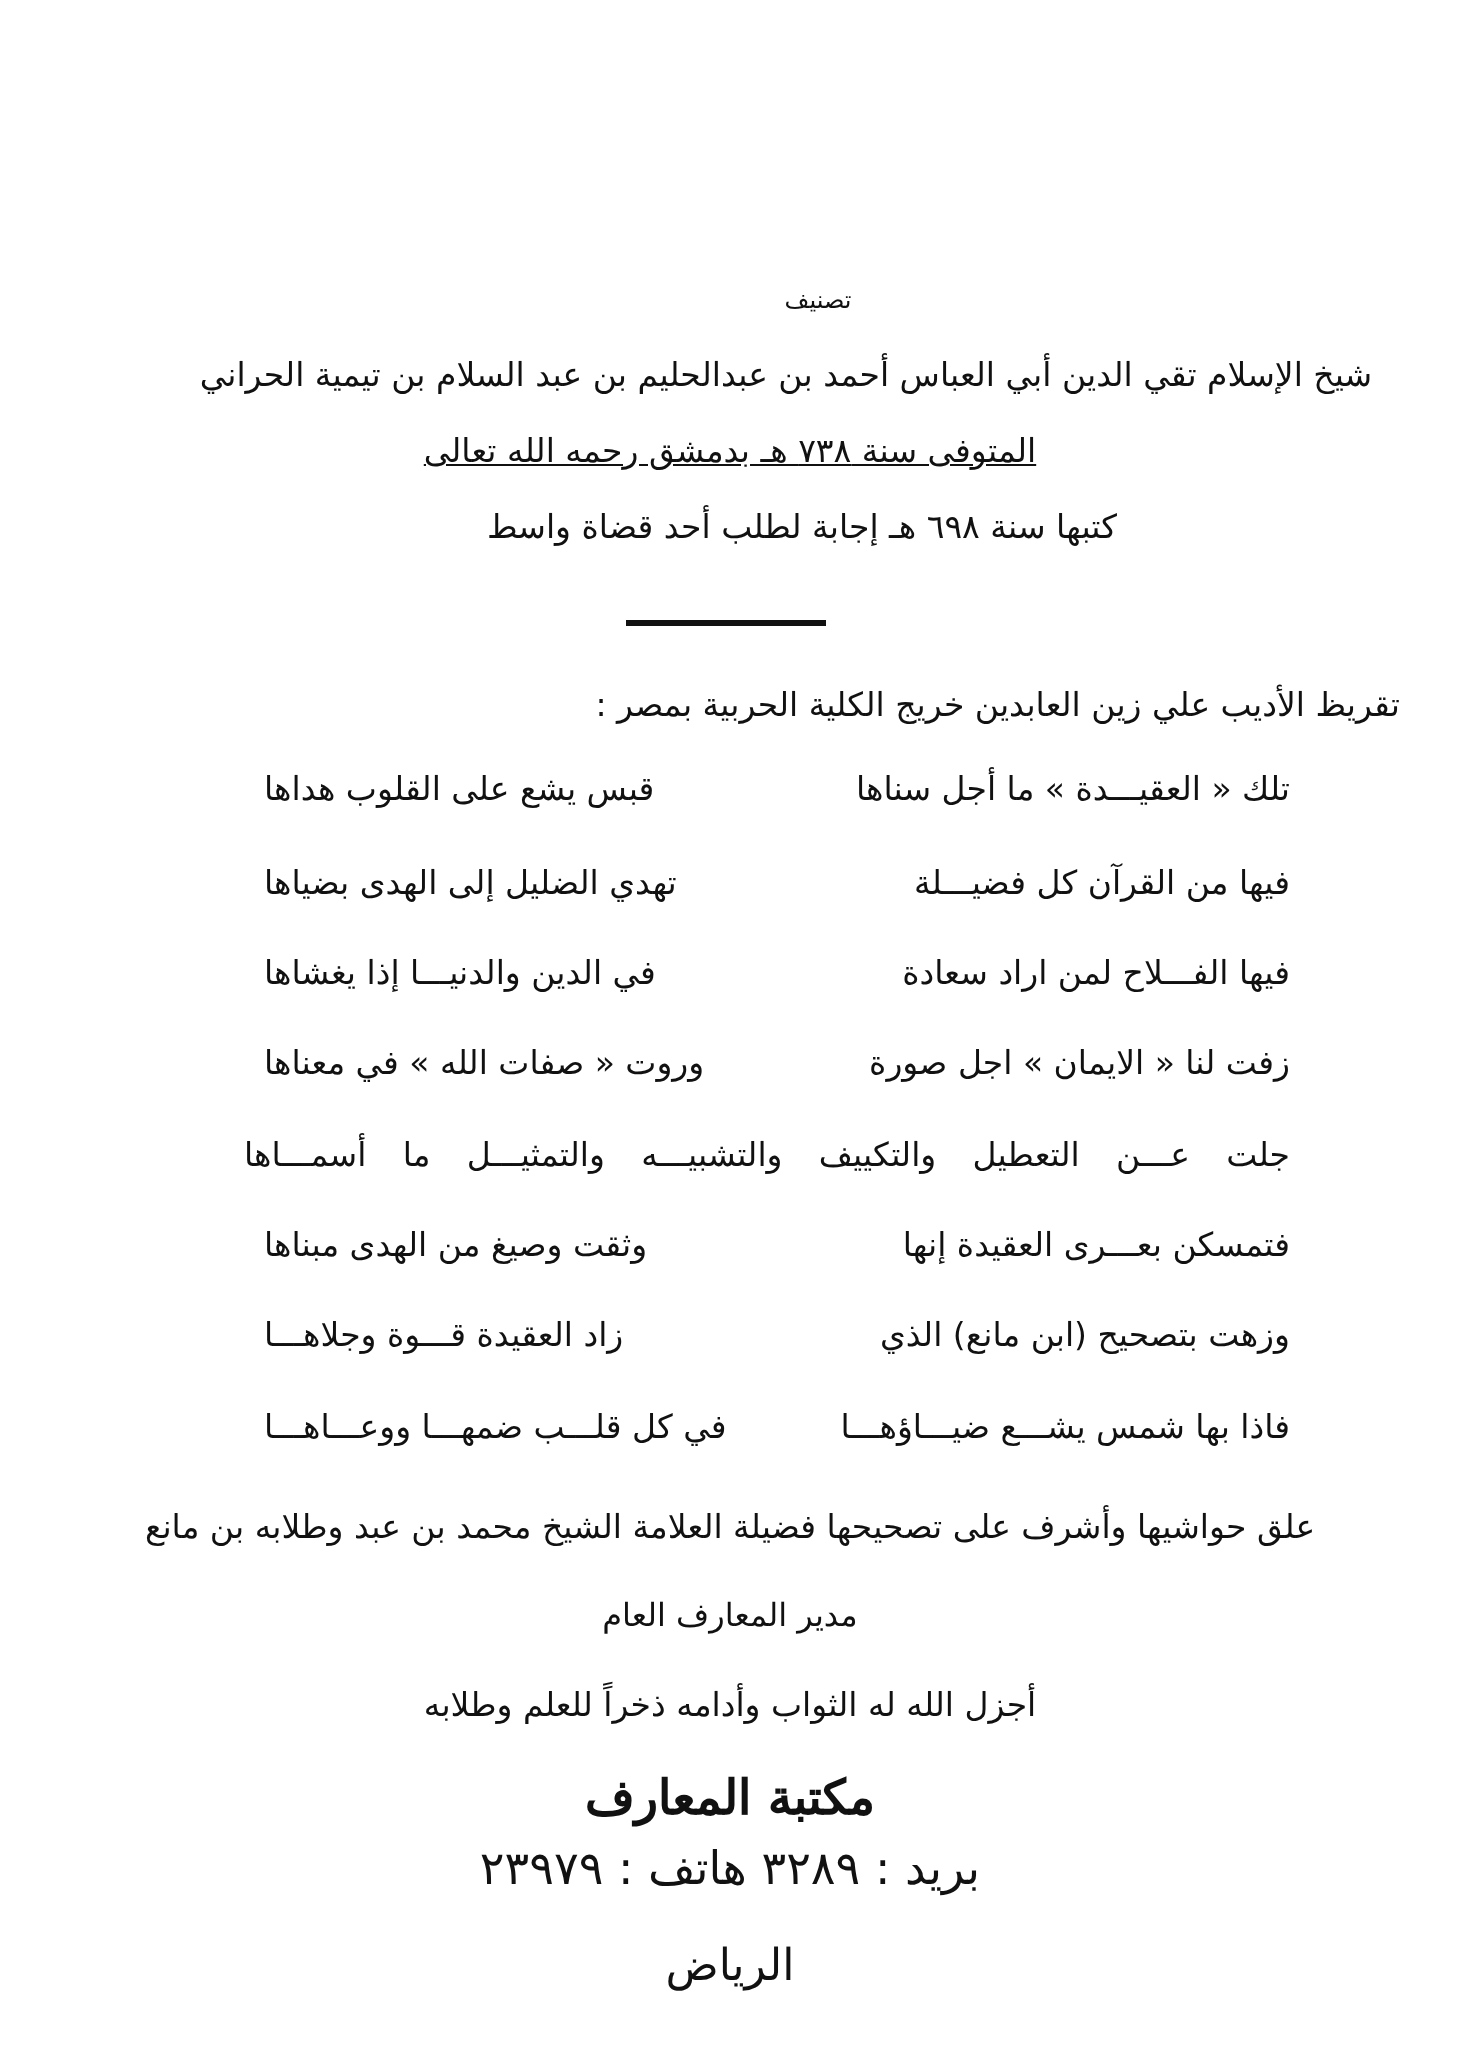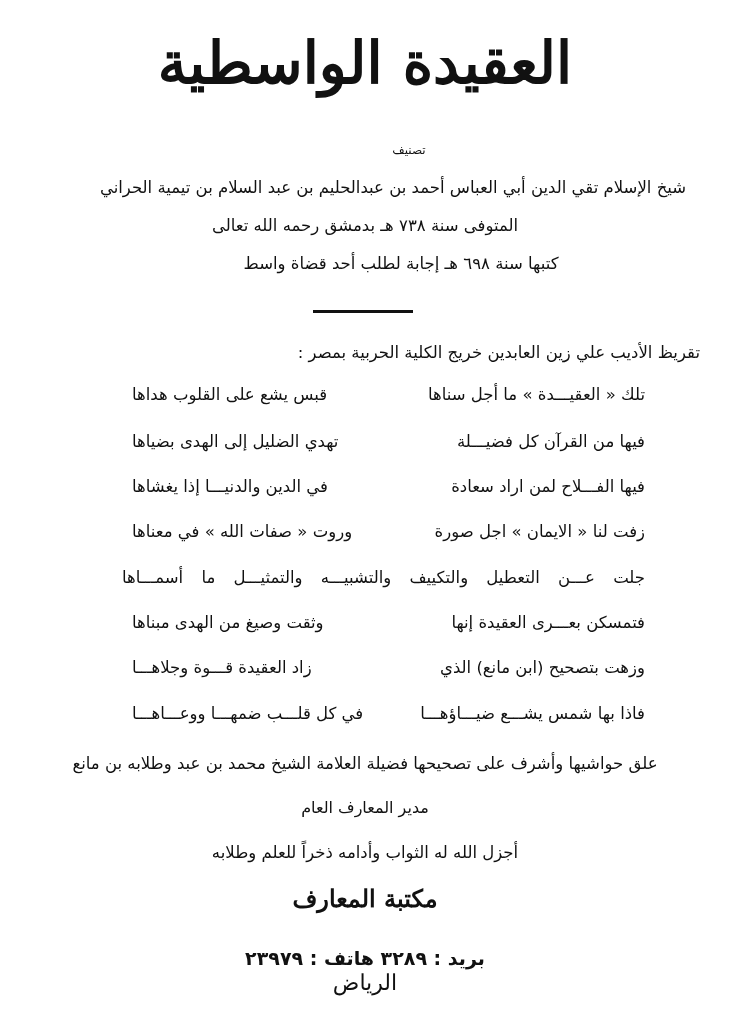--- a/index.html
+++ b/index.html
@@ -8,46 +8,45 @@
     font-family: "DejaVu Sans", sans-serif; color: #111;
   }
   .page { position: absolute; left: 0; top: 0; width: 730px; height: 1024px; direction: rtl; }
   .center { position: absolute; left: 0; width: 730px; text-align: center; white-space: nowrap; }
   .title {
     top: 18px; font-family: "DejaVu Serif", serif; font-size: 58px; font-weight: bold;
     letter-spacing: 2px; line-height: 90px;
   }
   .subhead { top: 143px; font-size: 12px; padding-left: 44px; }
   .author  { top: 178px; font-size: 16.5px; padding-left: 28px; }
-  .died    { top: 216px; font-size: 16.5px; }
+  .died    { top: 216px; font-size: 16.5px; text-decoration: underline; }
   .written { top: 254px; font-size: 16.5px; margin-left: 36px; }
   .rule {
     position: absolute; top: 310px; left: 313px; width: 100px; height: 3px; background: #111;
   }
   .intro {
     position: absolute; top: 343px; right: 30px; font-size: 16.5px; white-space: nowrap; margin-left: 41px;
   }
   .verse {
     position: absolute; right: 60px; width: 560px; height: 30px; font-size: 16.5px;
   }
   .verse .h1 { position: absolute; right: 25px; white-space: nowrap; }
   .verse .h2 { position: absolute; left: 22px; white-space: nowrap; }
   .verse .full { position: absolute; right: 25px; left: 12px; text-align: justify; text-align-last: justify; white-space: nowrap; }
   .note { top: 754px; font-size: 16.5px; }
   .note2 { top: 798px; font-size: 16px; }
   .prayer { top: 843px; font-size: 16.5px; }
   .publisher { top: 884px; font-family: "DejaVu Serif", serif; font-size: 24px; font-weight: bold; }
-  .contact { top: 947px; font-size: 19px; font-weight: bold; }
+  .contact { top: 922px; font-size: 23px; font-weight: normal; }
   .city { top: 970px; font-family: "DejaVu Serif", serif; font-size: 22px; }
 </style>
 </head>
 <body>
 
 <div class="page">
-  <div class="center title">العقيدة الواسطية</div>
   <div class="center subhead">تصنيف</div>
   <div class="center author">شيخ الإسلام تقي الدين أبي العباس أحمد بن عبدالحليم بن عبد السلام بن تيمية الحراني</div>
   <div class="center died">المتوفى سنة ٧٣٨ هـ بدمشق رحمه الله تعالى</div>
   <div class="center written">كتبها سنة ٦٩٨ هـ إجابة لطلب أحد قضاة واسط</div>
   <div class="rule"></div>
 
   <div class="intro">تقريظ الأديب علي زين العابدين خريج الكلية الحربية بمصر :</div>
 
   <div class="verse" style="top:385px">
     <span class="h1">تلك « العقيـــدة » ما أجل سناها</span>

